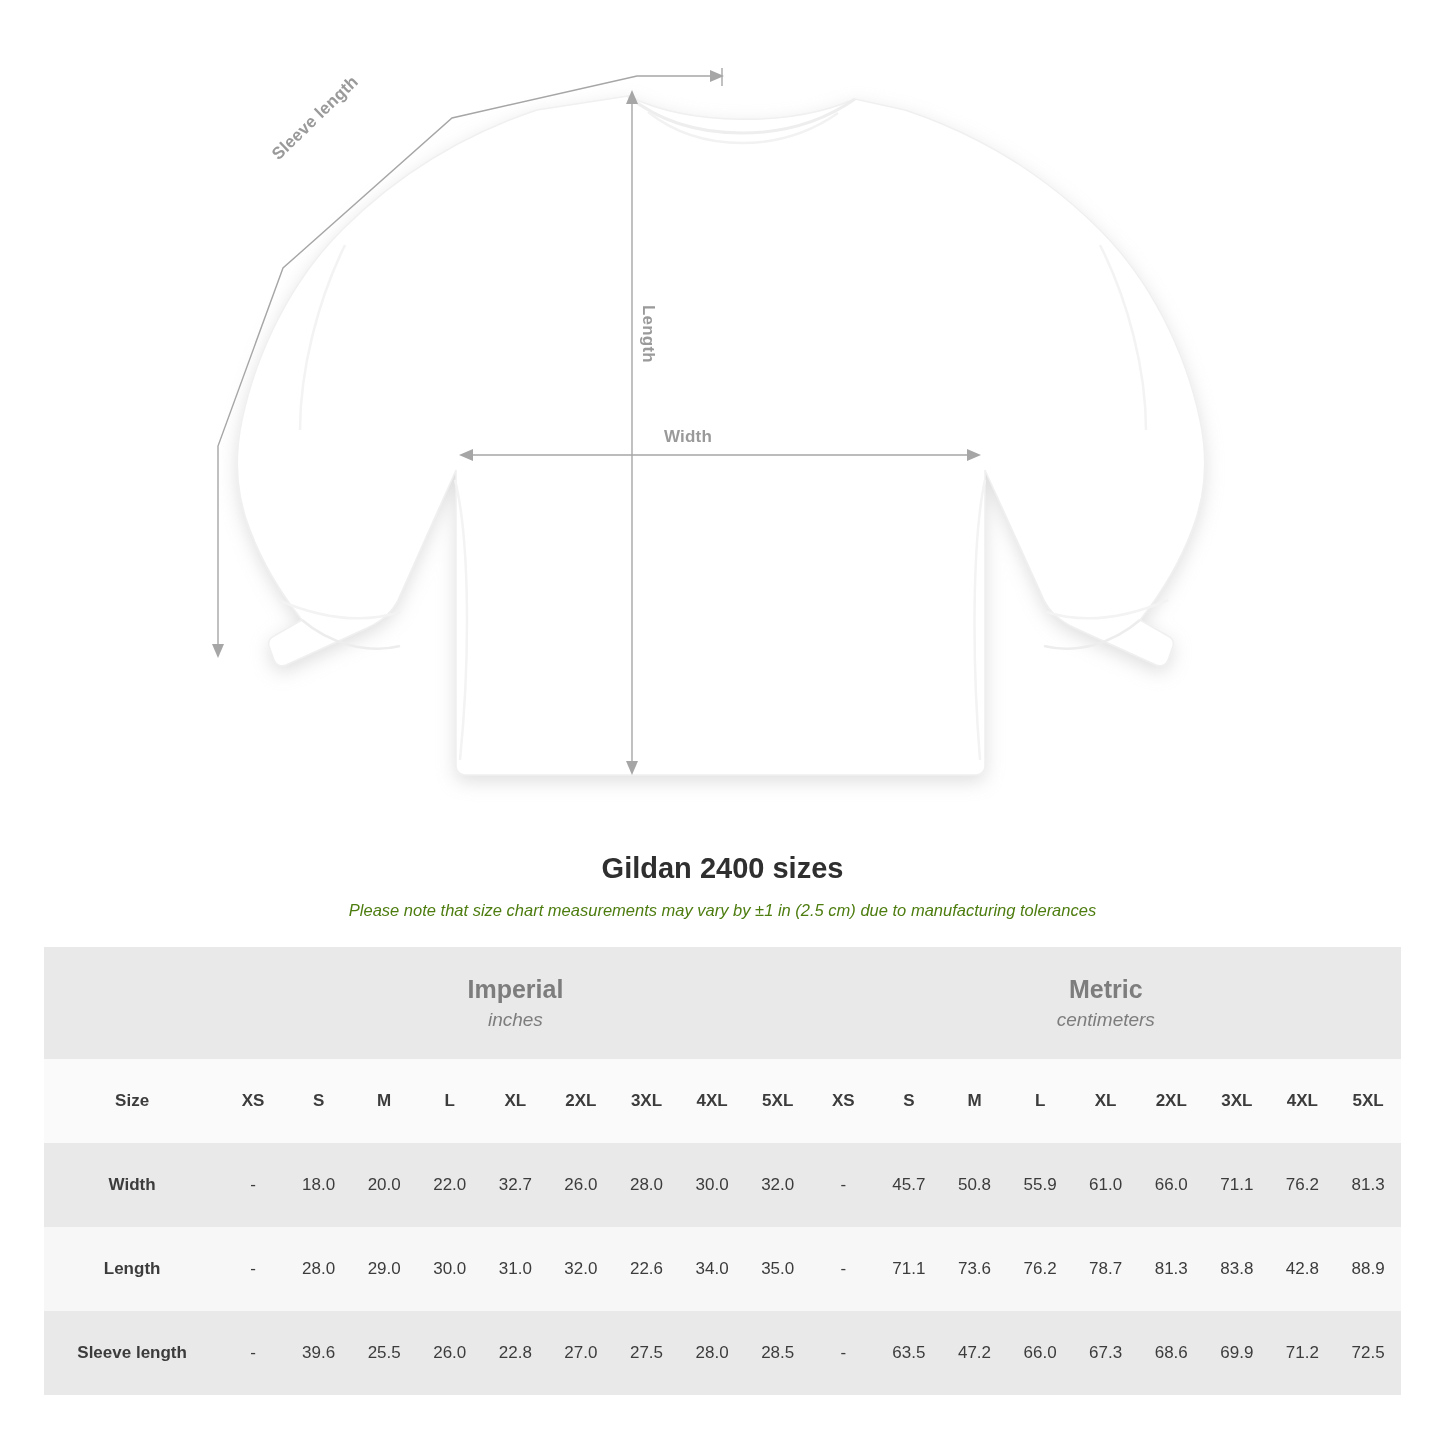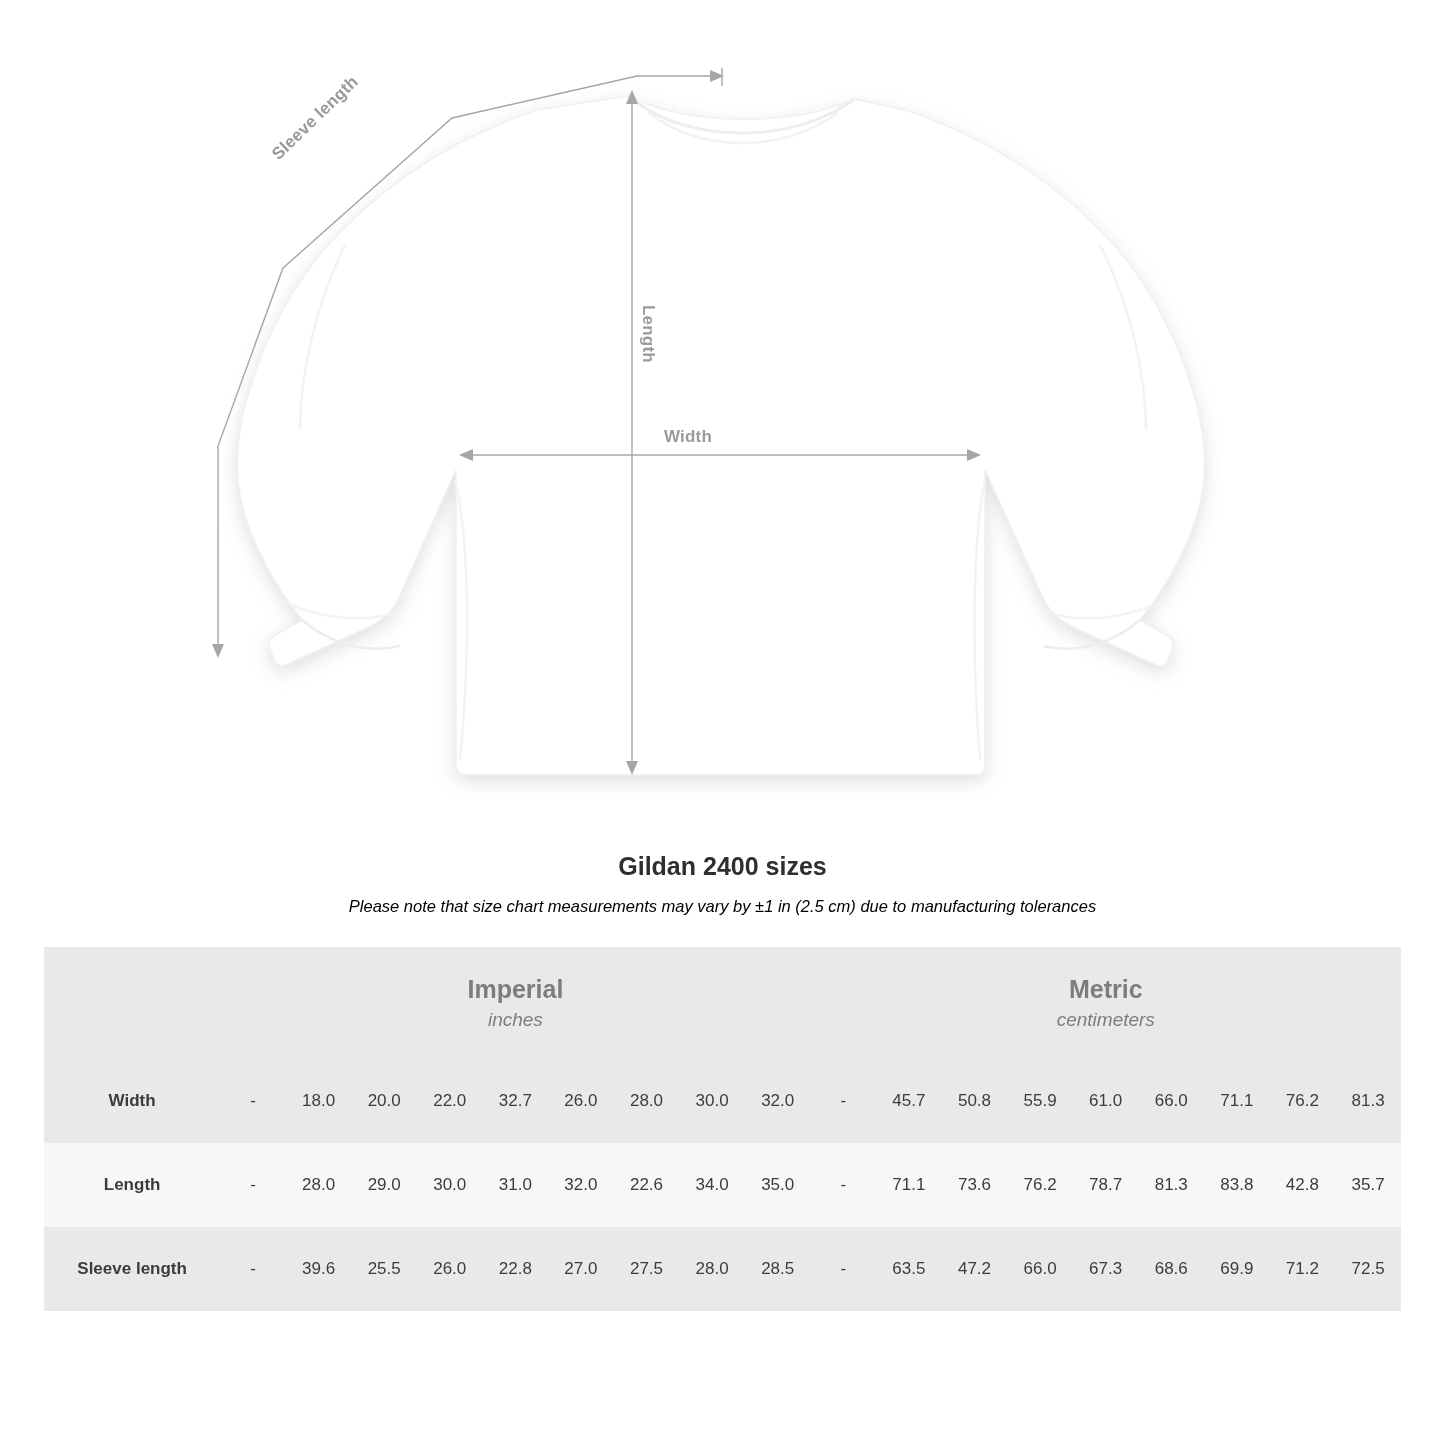--- a/index.html
+++ b/index.html
@@ -55,29 +55,29 @@
     left: 664px;
     top: 427px;
   }
 
   
   .title-block {
     text-align: center;
     margin-top: 22px;
   }
   .chart-title {
-    font-size: 25px;
+    font-size: 29px;
     font-weight: bold;
     color: #2f2f2f;
     margin: 8px;
   }
   .chart-note {
     font-size: 16.5px;
     font-style: italic;
-    color: #000000;
+    color: #4d7c0f;
     margin: 16px 0 0 0;
   }
 
   
   .table-wrap {
     position: absolute;
     left: 44px;
     top: 947px;
     width: 1357px;
   }
@@ -242,20 +242,41 @@
           <td colspan="9">
             <div class="unit-name">Imperial</div>
             <div class="unit-sub">inches</div>
           </td>
           <td colspan="9">
             <div class="unit-name">Metric</div>
             <div class="unit-sub">centimeters</div>
           </td>
         </tr>
 
+        <tr class="head-row">
+          <td class="rowlabel">Size</td>
+          <td>XS</td>
+          <td>S</td>
+          <td>M</td>
+          <td>L</td>
+          <td>XL</td>
+          <td>2XL</td>
+          <td>3XL</td>
+          <td>4XL</td>
+          <td>5XL</td>
+          <td>XS</td>
+          <td>S</td>
+          <td>M</td>
+          <td>L</td>
+          <td>XL</td>
+          <td>2XL</td>
+          <td>3XL</td>
+          <td>4XL</td>
+          <td>5XL</td>
+        </tr>
 
         <tr class="data-row row-shade-a">
           <td class="rowlabel">Width</td>
           <td>-</td>
           <td>18.0</td>
           <td>20.0</td>
           <td>22.0</td>
           <td>32.7</td>
           <td>26.0</td>
           <td>28.0</td>
@@ -284,21 +305,21 @@
           <td>34.0</td>
           <td>35.0</td>
           <td>-</td>
           <td>71.1</td>
           <td>73.6</td>
           <td>76.2</td>
           <td>78.7</td>
           <td>81.3</td>
           <td>83.8</td>
           <td>42.8</td>
-          <td>35.7</td>
+          <td>88.9</td>
         </tr>
 
         <tr class="data-row row-shade-a">
           <td class="rowlabel">Sleeve length</td>
           <td>-</td>
           <td>39.6</td>
           <td>25.5</td>
           <td>26.0</td>
           <td>22.8</td>
           <td>27.0</td>

